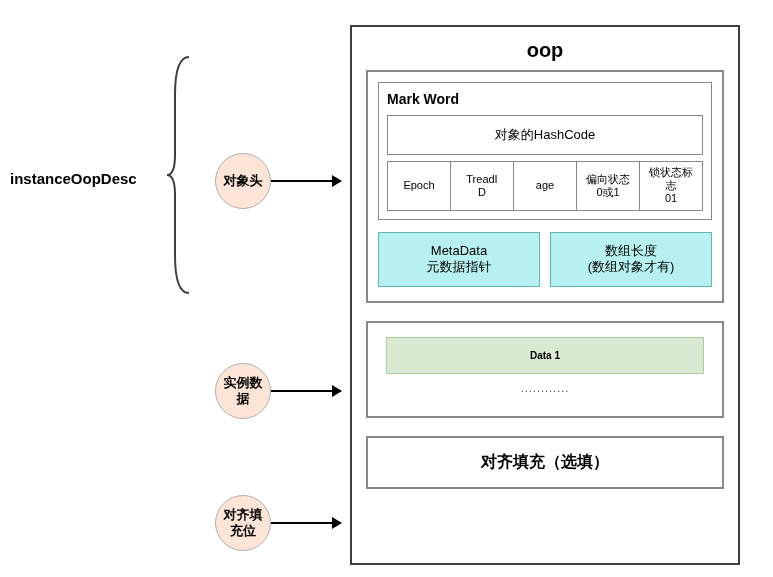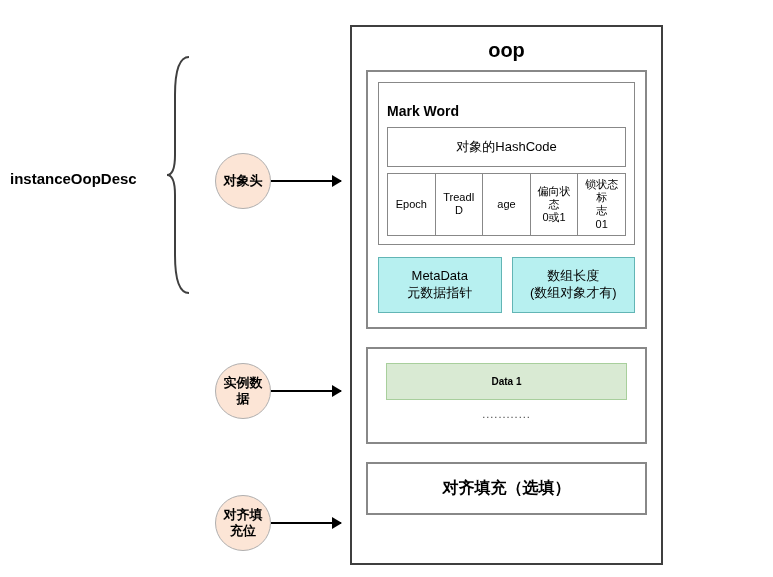--- a/index.html
+++ b/index.html
@@ -64,38 +64,38 @@
     border-top: 6px solid transparent;
     border-bottom: 6px solid transparent;
   }
   .a1 { left: 271px; top: 180px; width: 70px; }
   .a2 { left: 271px; top: 390px; width: 70px; }
   .a3 { left: 271px; top: 522px; width: 70px; }
   .oop-box {
     position: absolute;
     left: 350px;
     top: 25px;
-    width: 313px;
+    width: 390px;
     height: 540px;
     border: 2px solid #3f3f3f;
   }
   .oop-title {
     text-align: center;
     font-size: 20px;
     font-weight: bold;
     padding: 12px 0 8px 0;
   }
   .header-box {
     margin: 0 14px 0 14px;
     border: 2px solid #888;
     padding: 10px 10px 14px 10px;
   }
   .markword-box {
     border: 1px solid #888;
-    padding: 20px 8px 8px 8px;
+    padding: 8px 8px 8px 8px;
     margin-bottom: 12px;
   }
   .mw-title {
     font-size: 14px;
     font-weight: bold;
     margin-bottom: 8px;
   }
   .hashcode {
     border: 1px solid #888;
     text-align: center;

